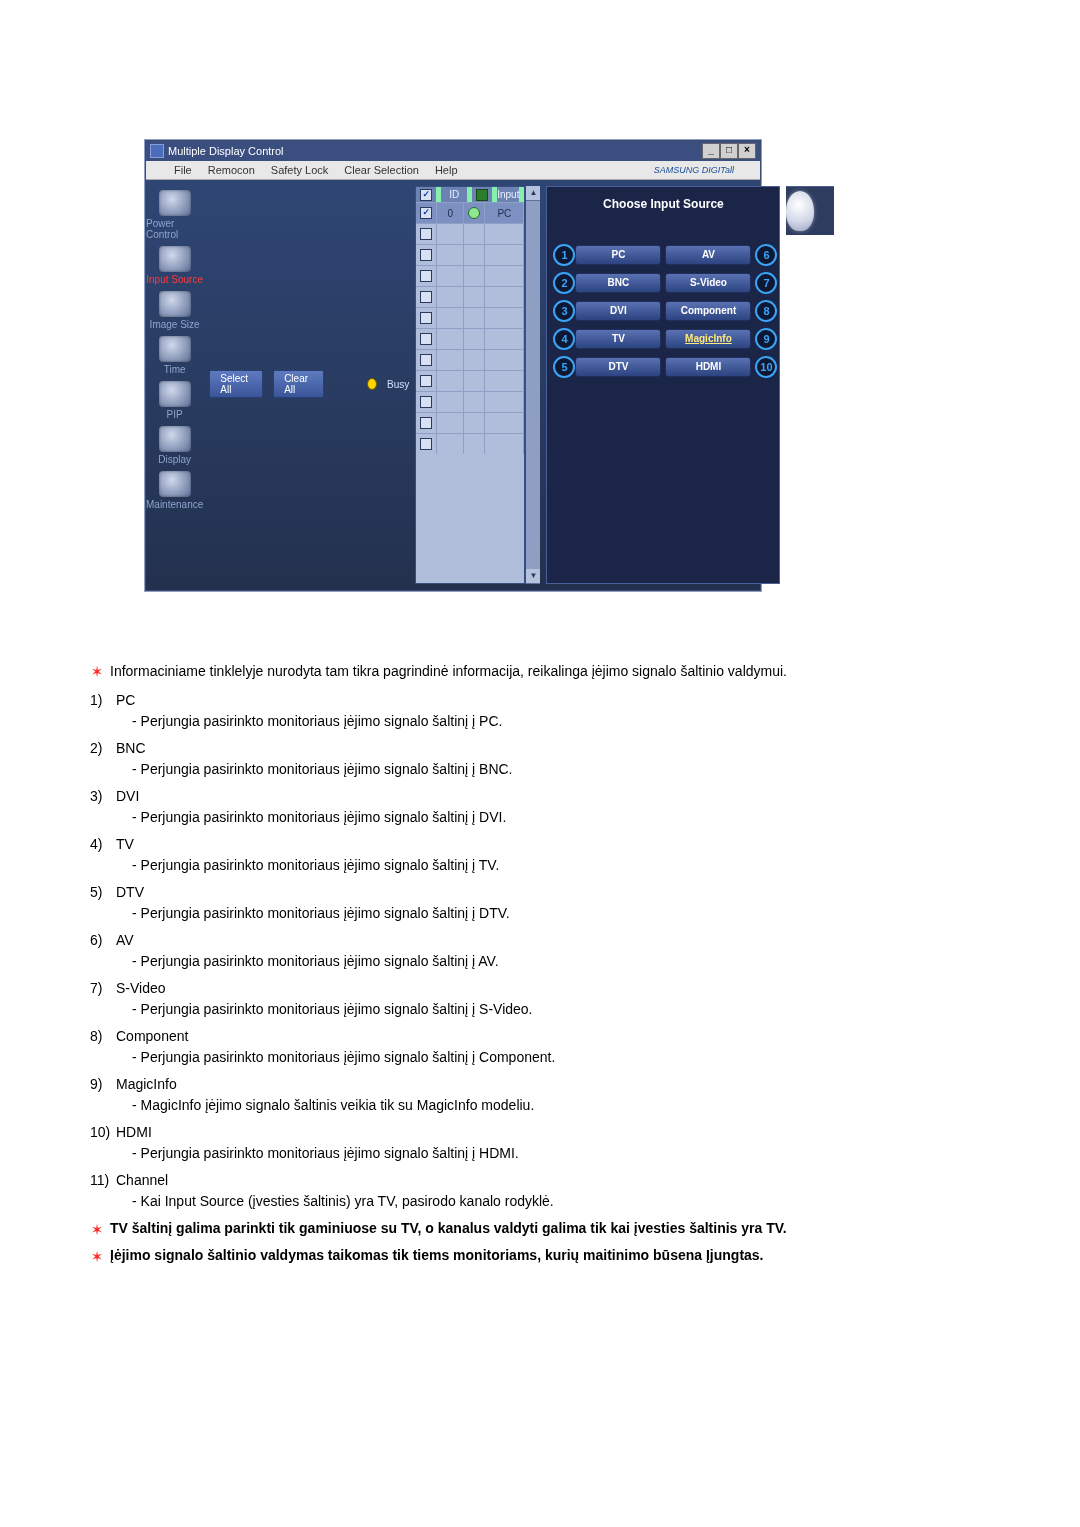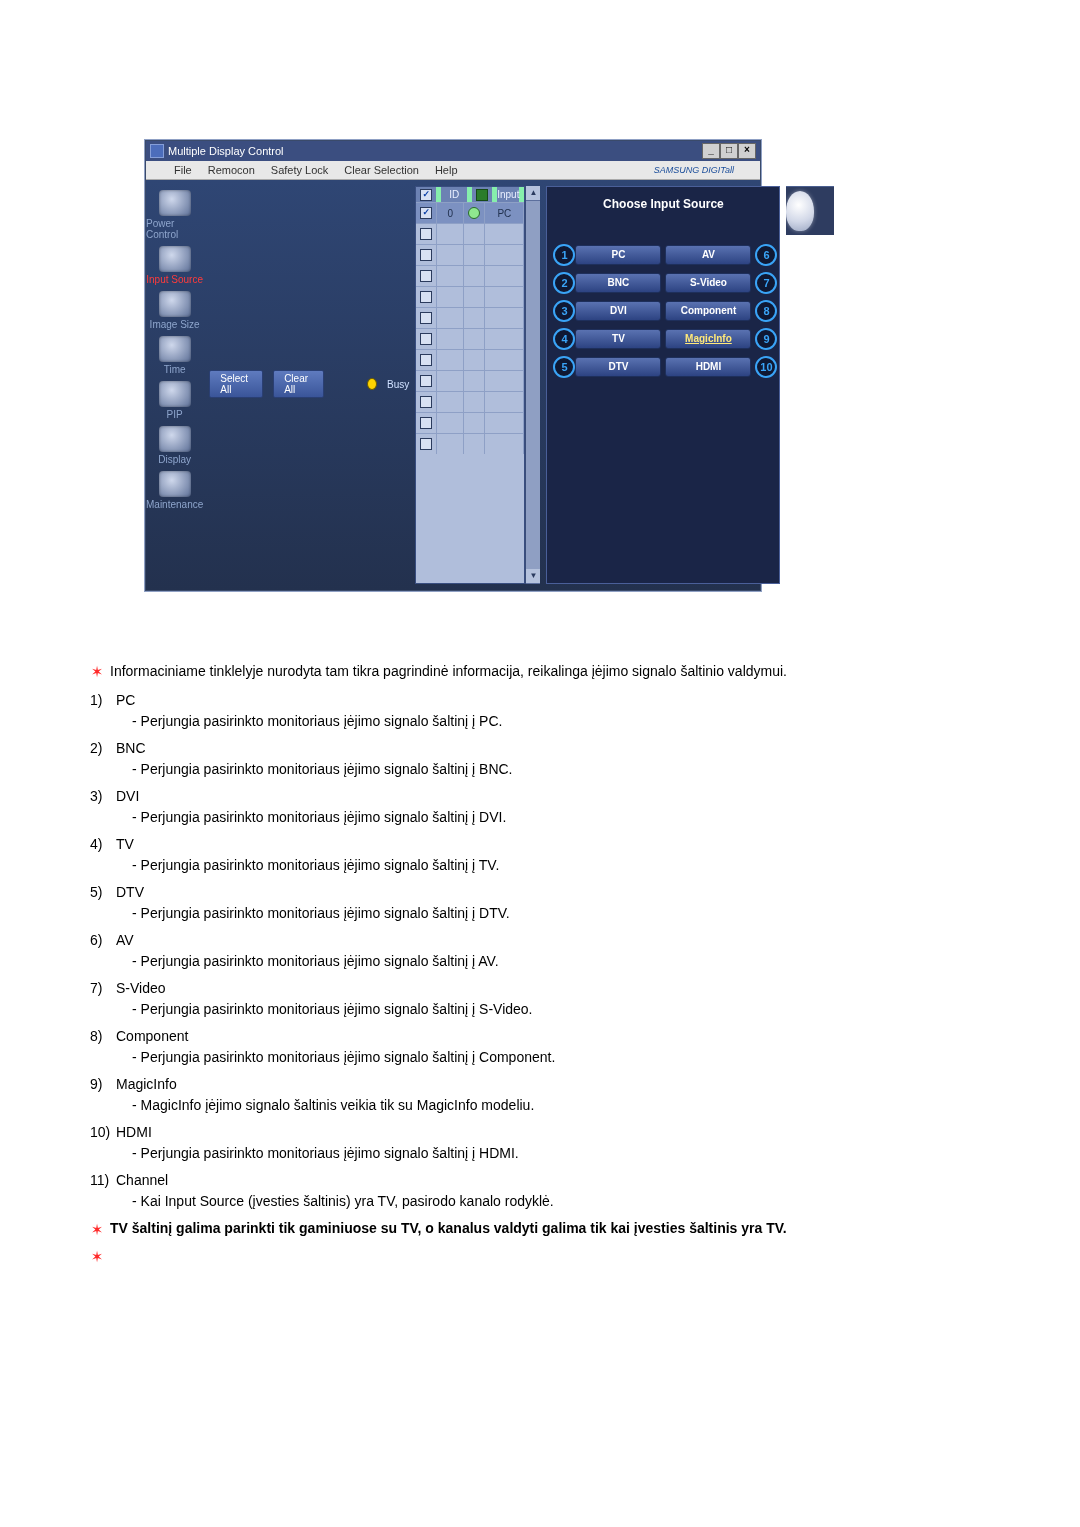--- a/index.html
+++ b/index.html
@@ -421,16 +421,17 @@
         <span class="desc">- Kai Input Source (įvesties šaltinis) yra TV, pasirodo kanalo rodyklė.</span>
       </li>
     </ol>
 
     <div class="note-row">
       <span class="star">✶</span>
       <span class="note-text">TV šaltinį galima parinkti tik gaminiuose su TV, o kanalus valdyti galima tik kai įvesties šaltinis yra TV.</span>
     </div>
     <div class="note-row">
       <span class="star">✶</span>
+      <span class="note-text">Įėjimo signalo šaltinio valdymas taikomas tik tiems monitoriams, kurių maitinimo būsena Įjungtas.</span>
     </div>
   </div>
 
 </div>
 
 </body></html>

